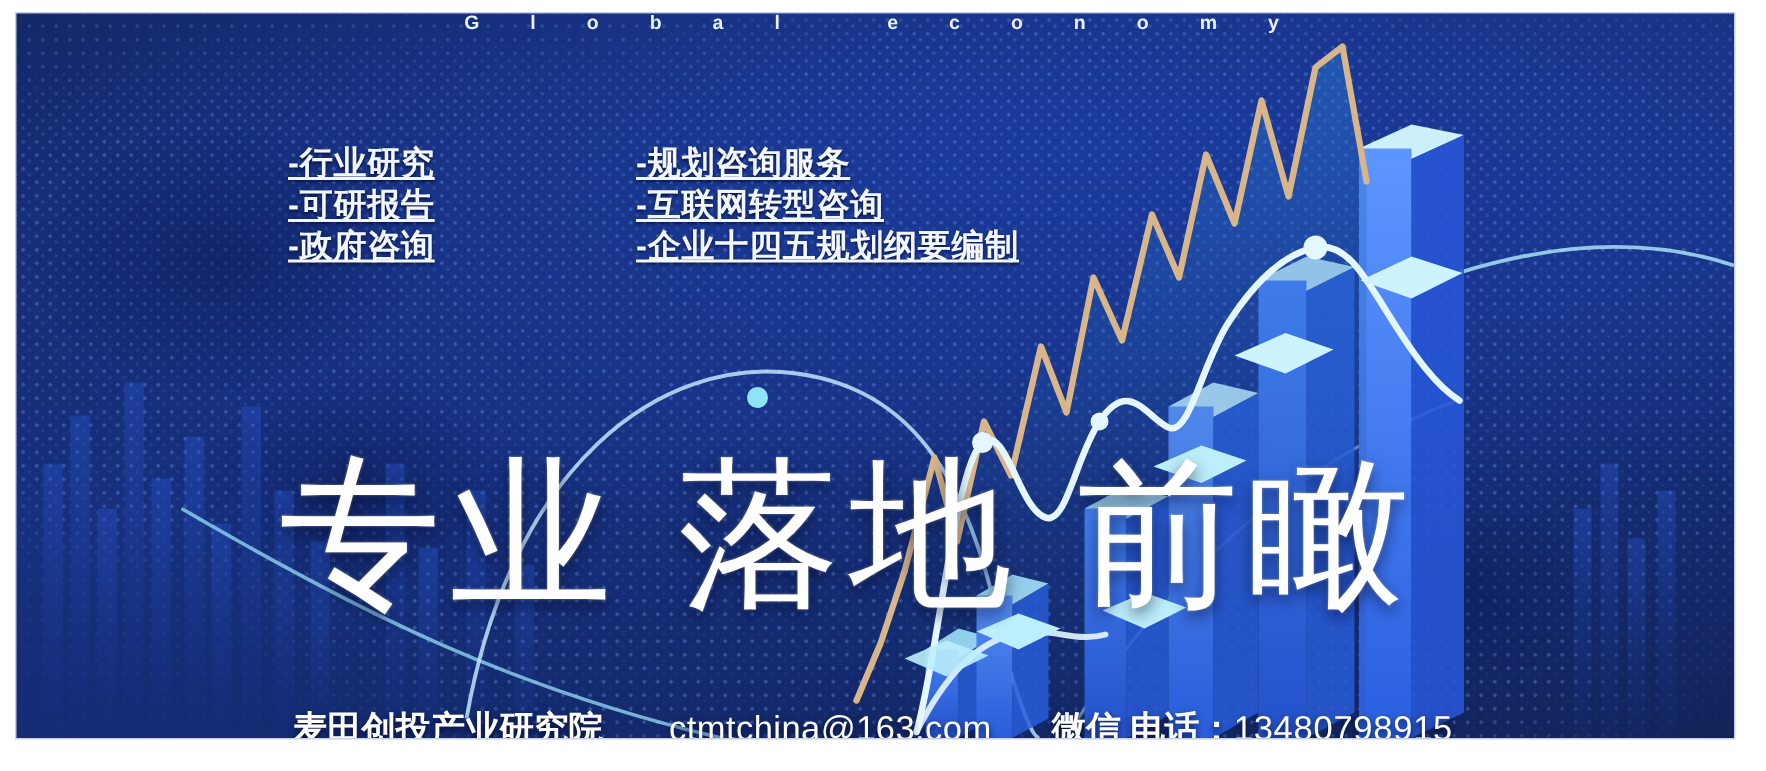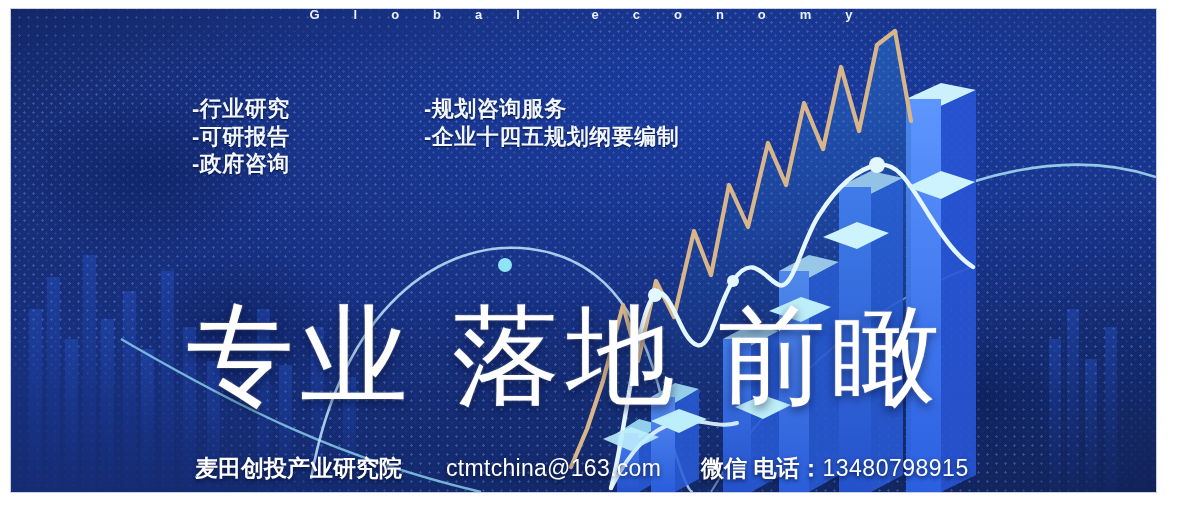--- a/index.html
+++ b/index.html
@@ -60,37 +60,37 @@
 
   
   .kicker{
     position:absolute;left:60px;top:-2px;width:1020px;
     text-align:center;color:#e9f0ff;font-size:13px;letter-spacing:34px;
     text-indent:34px;font-weight:600;white-space:nowrap;
   }
   .svc{
     position:absolute;color:#f1f6ff;font-weight:700;
     font-size:22px;line-height:27.5px;letter-spacing:.5px;
-    text-shadow:0 1px 2px rgba(4,12,45,.85);white-space:nowrap;
+    text-shadow:0 1px 2px rgba(4,12,45,.85);white-space:nowrap;text-decoration:underline;
   }
   #svc-left{left:181px;top:86px;}
   #svc-right{left:413px;top:86px;}
   .svc div{margin:0;padding:0;}
 
   .headline{
     position:absolute;left:175px;top:292px;
     color:#ffffff;font-weight:400;font-size:108px;line-height:110px;
     letter-spacing:6px;white-space:nowrap;
     text-shadow:0 4px 10px rgba(3,10,40,.55), 0 0 2px rgba(255,255,255,.5);
   }
   .headline span{display:inline-block;}
   .hl-gap{width:38px;}
 
   .contact{
-    position:absolute;left:184px;top:444px;
+    position:absolute;left:184px;top:461px;
     color:#ffffff;font-size:23px;font-weight:700;white-space:nowrap;
     text-shadow:0 2px 4px rgba(3,10,40,.8);
     text-decoration:underline;
   }
   .contact .seg{display:inline-block;vertical-align:baseline;}
   .c-gap1{display:inline-block;width:44px;}
   .c-gap2{display:inline-block;width:40px;}
   .mail{font-weight:400;letter-spacing:.3px;}
   .tel{font-weight:400;letter-spacing:.5px;}
 </style>
@@ -210,20 +210,21 @@
     <div class="kicker">Global economy</div>
 
     <div class="svc" id="svc-left">
       <div>-行业研究</div>
       <div>-可研报告</div>
       <div>-政府咨询</div>
     </div>
 
     <div class="svc" id="svc-right">
       <div>-规划咨询服务</div>
+      <div>-互联网转型咨询</div>
       <div>-企业十四五规划纲要编制</div>
     </div>
 
     <div class="headline">
       <span>专业</span><span class="hl-gap"></span><span>落地</span><span class="hl-gap"></span><span>前瞰</span>
     </div>
 
     <div class="contact">
       <span class="seg">麦田创投产业研究院</span><span class="c-gap1"></span><span class="seg mail">ctmtchina@163.com</span><span class="c-gap2"></span><span class="seg">微信 电话：</span><span class="seg tel">13480798915</span>
     </div>

